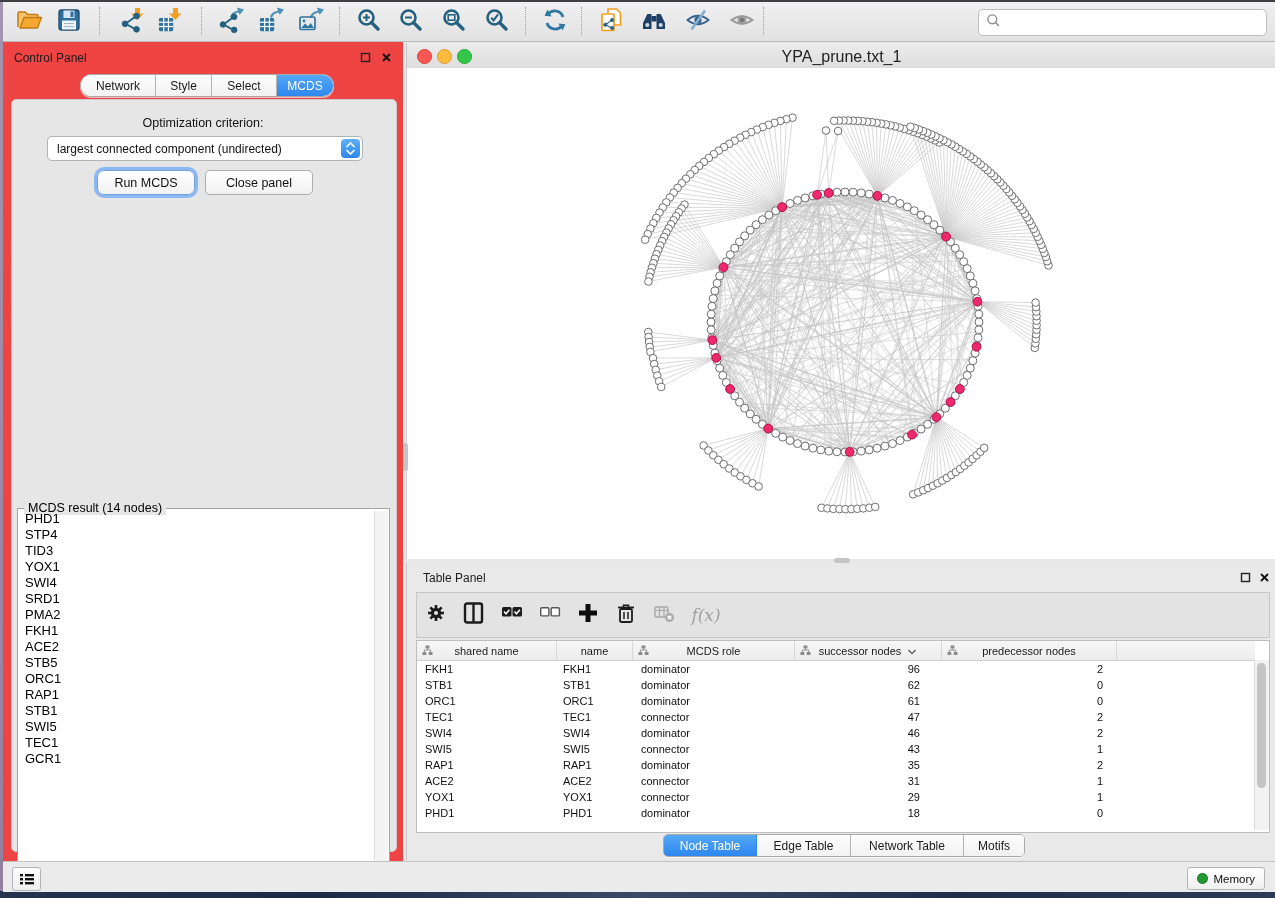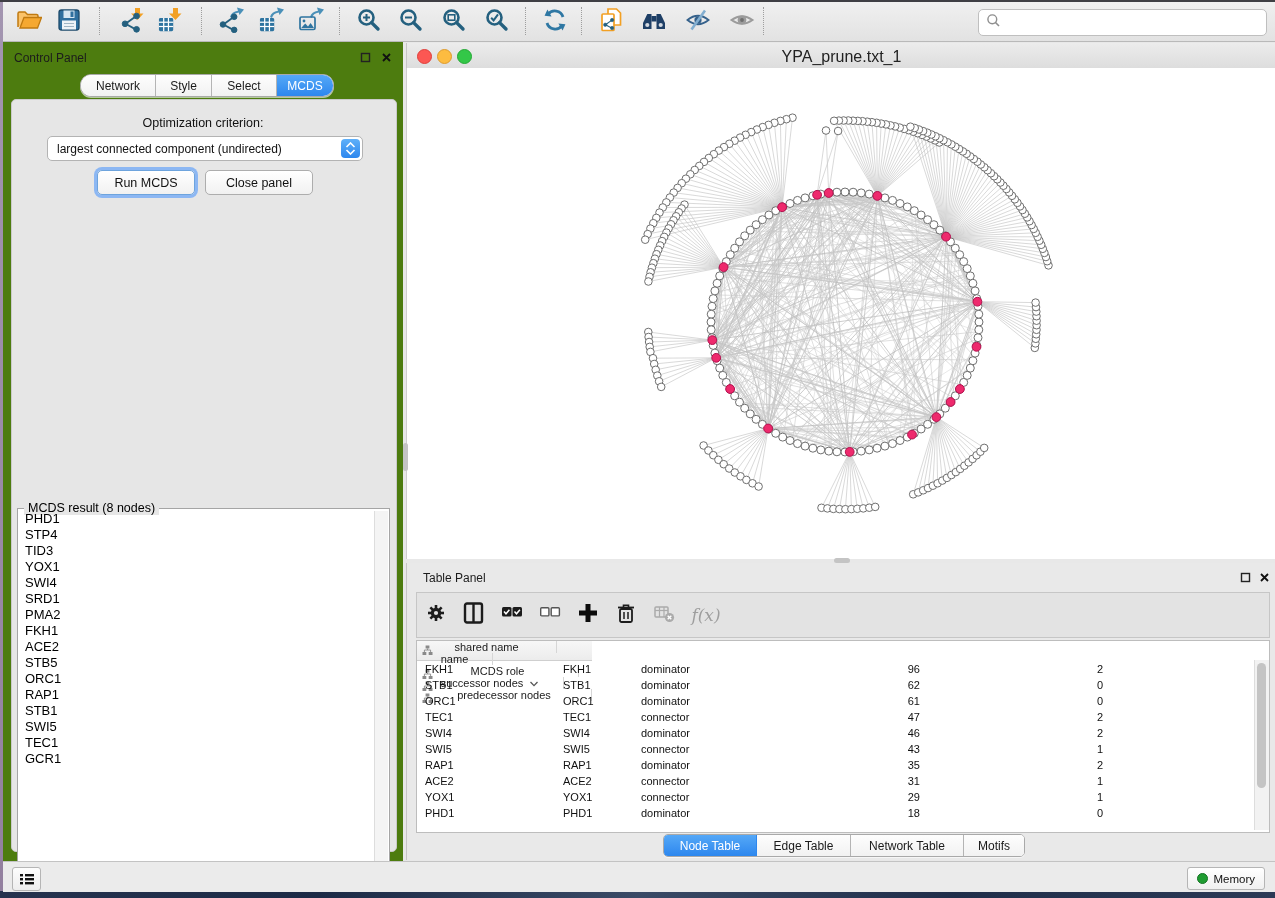--- a/index.html
+++ b/index.html
@@ -15,41 +15,41 @@
   .toolbar{left:0;top:0;width:1272px;height:39px;background:linear-gradient(#f0f0f0,#e2e2e2);
     border-bottom:1px solid #b9b9b9;}
   .tbtn{position:absolute;top:4px;width:34px;height:31px;display:flex;align-items:center;justify-content:center;}
   .tsep{position:absolute;top:5px;width:0;height:28px;border-left:1px dotted #9e9e9e;}
   .searchbox{position:absolute;left:975px;top:7px;width:287px;height:25px;background:#fff;
     border:1px solid #bfbfbf;border-radius:5px;display:flex;align-items:center;}
   .searchbox input{border:none;outline:none;flex:1;font-size:12px;background:transparent;
     font-family:"Liberation Sans",sans-serif;}
   .mag{margin:0 4px 0 7px;}
   
-  .cp{left:0;top:40px;width:400px;height:820px;background:#4d7c0f;}
+  .cp{left:0;top:40px;width:400px;height:820px;background:#ef4444;}
   .panel-title{font-size:12px;color:#1c1c1c;}
   .winbtn{position:absolute;width:13px;height:13px;display:flex;align-items:center;justify-content:center;}
   .segbar{position:absolute;display:flex;height:21px;border:1px solid #a9a9a9;border-radius:5px;
     background:#fff;overflow:hidden;box-shadow:0 1px 0 rgba(255,255,255,.6);}
   .seg{display:flex;align-items:center;justify-content:center;font-size:12px;color:#1a1a1a;
     border-right:1px solid #b4b4b4;background:linear-gradient(#fdfdfd,#f2f2f2);}
   .seg:last-child{border-right:none;}
   .seg.sel{background:linear-gradient(#55a8f7,#2d87ee);color:#fff;border-right-color:#2d87ee;}
   .cp-card{left:8px;top:97px;width:384px;height:751px;background:#e6e6e6;border:1px solid #cacaca;border-radius:5px;}
   .optlabel{font-size:12.5px;color:#111;}
   .dropdown{left:44px;top:134px;width:314px;height:23px;background:#fff;border:1px solid #b3b3b3;
     border-radius:5px;display:flex;align-items:center;font-size:12px;color:#111;}
   .dd-text{flex:1;padding-left:9px;white-space:nowrap;overflow:hidden;}
   .dd-step{width:19px;height:19px;margin-right:2px;border-radius:4px;
     background:linear-gradient(#5fb0f9,#2d87ee);display:flex;flex-direction:column;
     align-items:center;justify-content:center;gap:1px;}
   .btn{position:absolute;height:23px;background:linear-gradient(#ffffff,#f1f1f1);
     border:1px solid #adadad;border-radius:5px;font-size:12.5px;color:#111;
     display:flex;align-items:center;justify-content:center;font-family:"Liberation Sans",sans-serif;}
-  .btn.focusring{box-shadow:0 0 0 3px rgba(92,158,250,.65);border-color:#6ea4dd;}
+  .btn.focusring{box-shadow:0 0 0 3px rgba(92,158,250,.65);border-color:#6ea4dd;border-radius:7px;}
   .fieldset{left:14px;top:466px;width:371px;height:373px;border:1px solid #a5a5a5;background:#fff;}
   .legend{position:absolute;left:6px;top:-8px;background:#e6e6e6;padding:0 4px;font-size:12.5px;color:#000;}
   .mcds-list{position:absolute;left:1px;top:2px;width:355px;height:368px;overflow:hidden;}
   .mcds-item{font-size:13px;color:#000;height:16px;line-height:16px;padding-left:6px;}
   .list-scroll{position:absolute;right:1px;top:2px;width:13px;height:368px;background:#f4f4f4;
     border-left:1px solid #ddd;}
   
   .netwin-title{left:403px;top:43px;width:869px;height:25px;background:linear-gradient(#ececec,#dddddd);
     border-bottom:1px solid #bdbdbd;border-left:1px solid #c6c6c6;}
   .tl{position:absolute;top:6px;width:13px;height:13px;border-radius:50%;}
@@ -58,21 +58,21 @@
   .vsplit-handle{left:401px;top:443px;width:5px;height:28px;background:#c4c4c4;border-radius:3px;}
   .hsplit-handle{left:831px;top:558px;width:16px;height:5px;background:#c4c4c4;border-radius:3px;}
   
   .tp{left:403px;top:563px;width:869px;height:297px;background:#e9e9e9;border-left:1px solid #c6c6c6;}
   .tp-toolbar{position:absolute;left:9px;top:29px;width:852px;height:44px;background:#e3e3e3;
     border:1px solid #c6c6c6;display:flex;align-items:center;}
   .tpbtn{width:38px;height:38px;display:flex;align-items:center;justify-content:center;}
   .fx{font-family:"DejaVu Serif","Liberation Serif",serif;font-style:italic;font-size:17px;color:#9e9e9e;}
   .tblock{position:absolute;left:9px;top:77px;width:852px;height:191px;background:#fff;border:1px solid #bdbdbd;}
   .thead{position:absolute;left:0;top:0;height:19px;background:linear-gradient(#f7f7f7,#ececec);
-    border-bottom:1px solid #cfcfcf;display:flex;flex-direction:column;}
+    border-bottom:1px solid #cfcfcf;display:flex;}
   .th{position:relative;display:flex;align-items:center;justify-content:center;
     font-size:11px;color:#1a1a1a;border-right:1px solid #d6d6d6;box-sizing:border-box;}
   .th .orgicon{position:absolute;left:5px;top:4px;}
   .th .sortchev{margin-left:6px;}
   .trow{position:absolute;display:flex;height:16px;font-size:11px;color:#111;}
   .td{box-sizing:border-box;white-space:nowrap;overflow:hidden;line-height:16px;}
   .tscroll{position:absolute;right:0;top:19px;width:14px;height:170px;background:#f2f2f2;border-left:1px solid #ddd;}
   .tthumb{position:absolute;left:2px;top:3px;width:9px;height:125px;background:#c4c4c4;border-radius:5px;}
   
   .statusbar{left:0;top:859px;width:1272px;height:30px;background:#ebebeb;border-top:1px solid #c3c3c3;}
@@ -285,21 +285,21 @@
           <svg width="11" height="6">
               <path d="M1.5 1 L5.5 5 L9.5 1" fill="none" stroke="#fff" stroke-width="1.6"></path>
             </svg>
         </div>
       </div>
       <div class="abs optlabel" style="left:0;top:74px;width:400px;text-align:center;">Optimization criterion:</div>
       <div class="btn focusring" style="left:94px;top:128px;width:96px;">Run MCDS</div>
       <div class="btn" style="left:202px;top:128px;width:106px;">Close panel</div>
 
       <div class="abs fieldset">
-        <div class="legend">MCDS result (8 nodes)</div>
+        <div class="legend">MCDS result (14 nodes)</div>
         <div class="mcds-list" id="mcds-list">
             <div class="mcds-item">PHD1</div>
             <div class="mcds-item">STP4</div>
             <div class="mcds-item">TID3</div>
             <div class="mcds-item">YOX1</div>
             <div class="mcds-item">SWI4</div>
             <div class="mcds-item">SRD1</div>
             <div class="mcds-item">PMA2</div>
             <div class="mcds-item">FKH1</div>
             <div class="mcds-item">ACE2</div>

